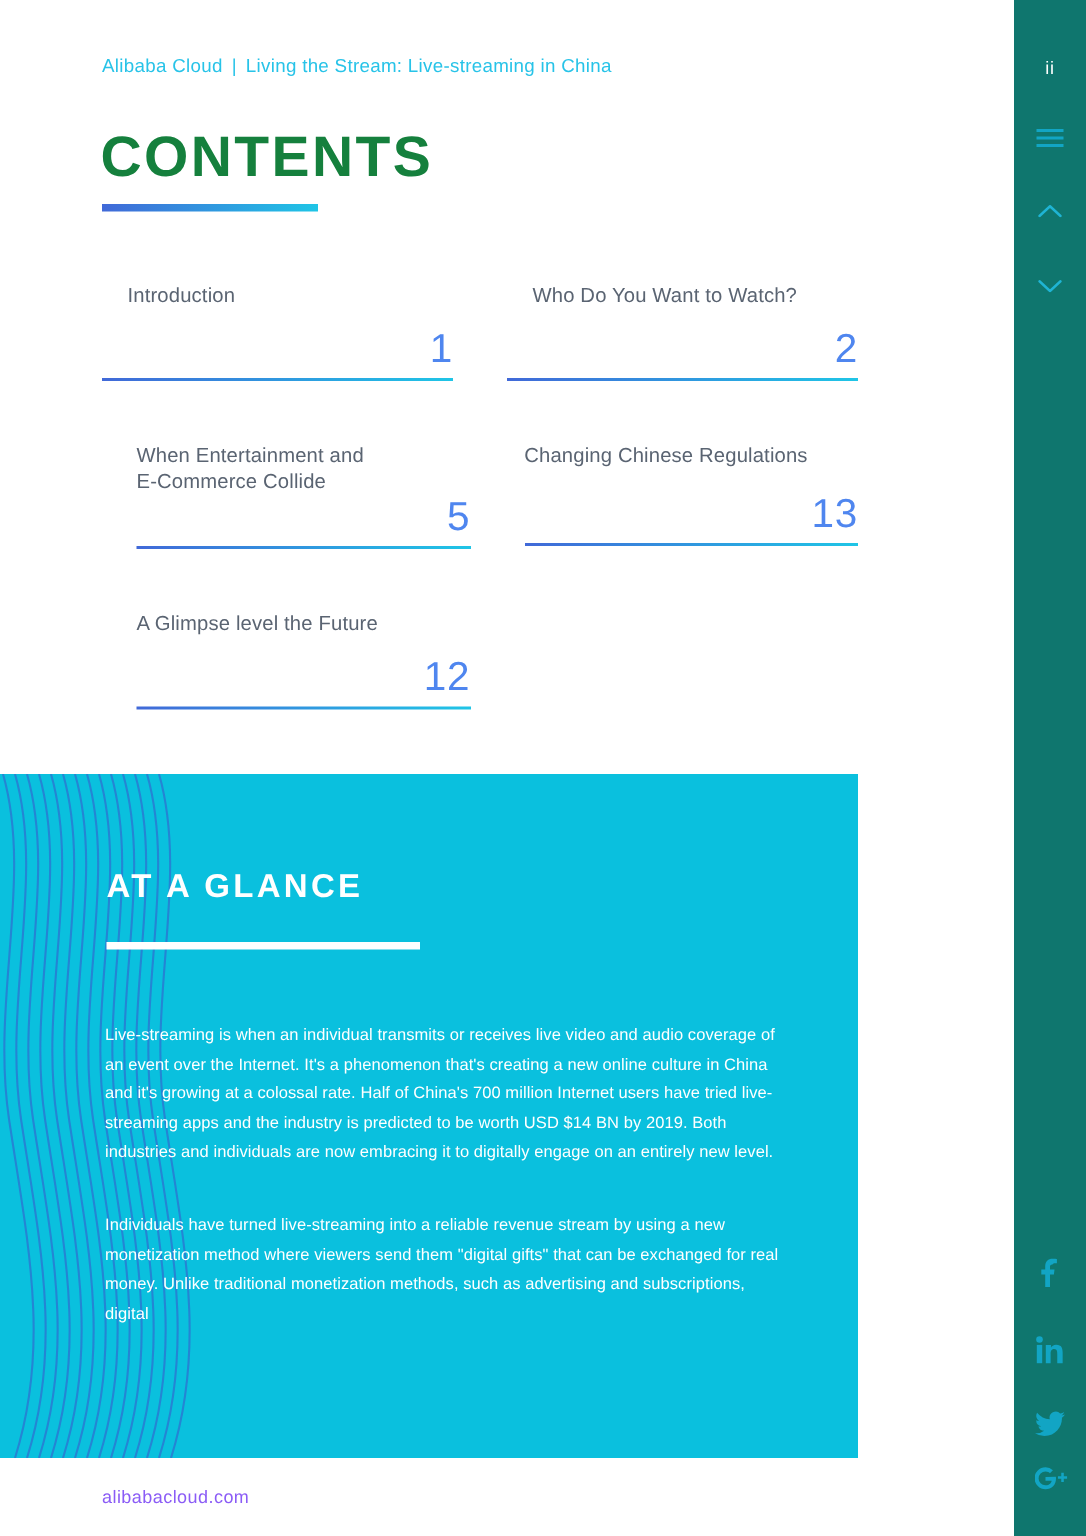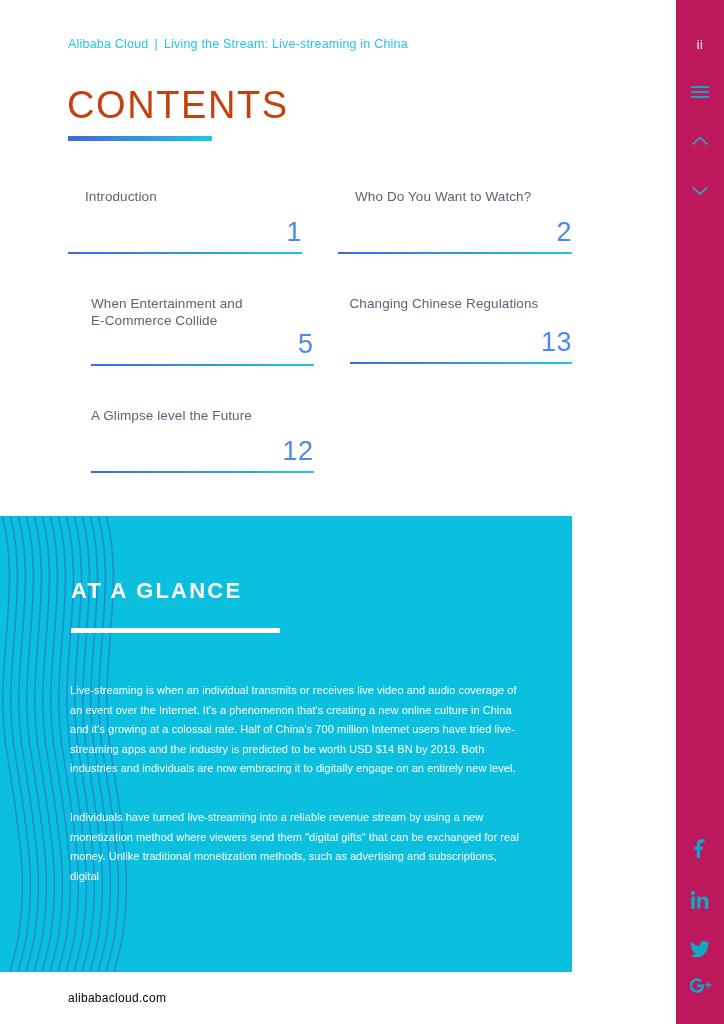--- a/index.html
+++ b/index.html
@@ -41,23 +41,23 @@
     padding: 0 6px;
   }
   .breadcrumb .doc { color: #27c3e8; }
 
   
   .contents-title {
     position: absolute;
     left: 67px;
     top: 84px;
     font-size: 38px;
-    font-weight: normal;
+    font-weight: bold;
     letter-spacing: 1.6px;
-    color: #c2410c;
+    color: #15803d;
   }
   .contents-rule {
     position: absolute;
     left: 68px;
     top: 136px;
     width: 144px;
     height: 5px;
     background: linear-gradient(to right, #4169d8 0%, #1fc5e6 100%);
   }
 
@@ -159,32 +159,32 @@
     letter-spacing: .05px;
   }
   .glance-body p + p { margin-top: 29px; }
 
   
   .footer {
     position: absolute;
     left: 68px;
     top: 991px;
     font-size: 12px;
-    color: #000000;
+    color: #8b5cf6;
     letter-spacing: .3px;
   }
 
   
   .sidebar {
     position: absolute;
     left: 676px;
     top: 0;
     width: 48px;
     height: 1024px;
-    background: #be185d;
+    background: #0f766e;
   }
   .sb-page {
     position: absolute;
     top: 38px;
     left: 0; right: 0;
     text-align: center;
     font-size: 12px;
     color: #ffffff;
     letter-spacing: .5px;
   }

